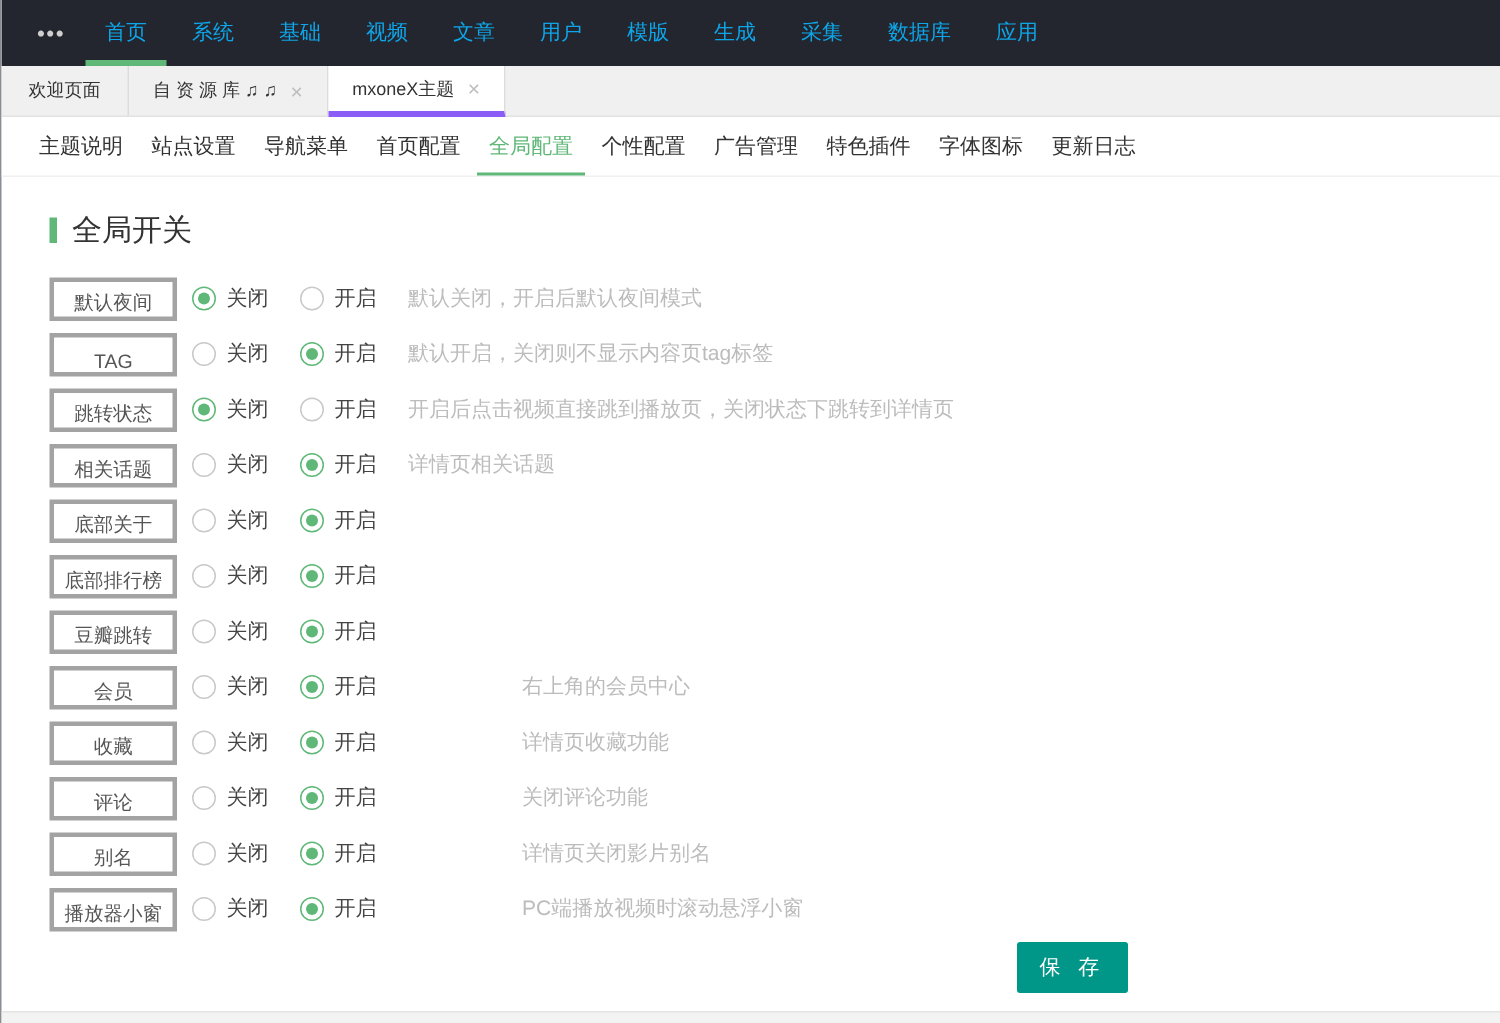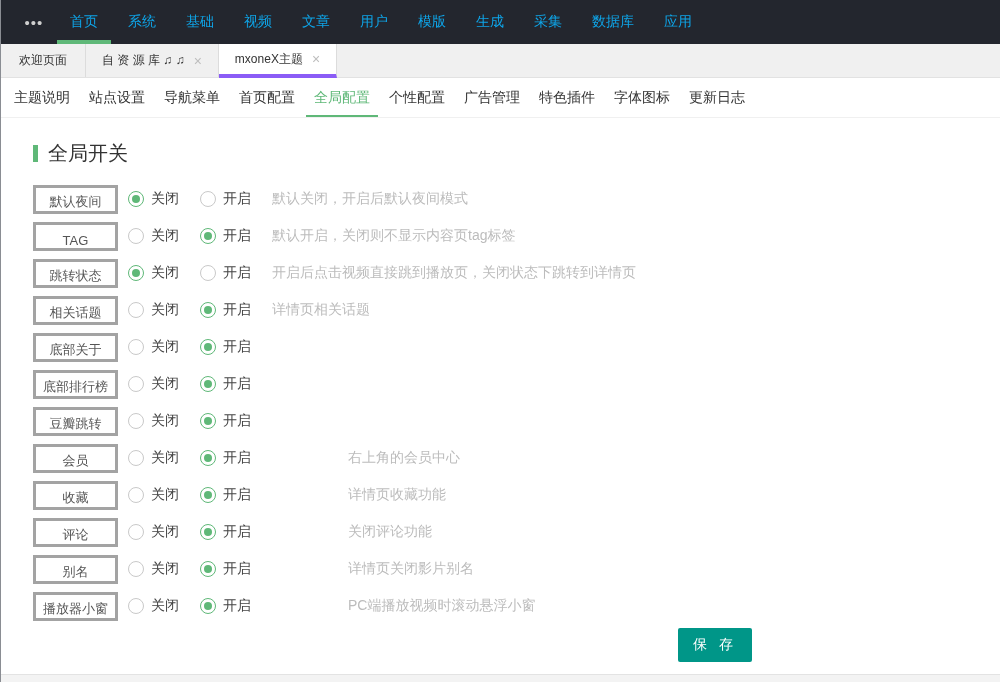--- a/index.html
+++ b/index.html
@@ -19,21 +19,21 @@
 
   
   .tabbar { height:34px; background:#f0f0f0; border-bottom:1px solid #e2e2e2; display:flex; }
   .tab { display:flex; align-items:center; justify-content:center; gap:9px;
     padding:0 16px; min-width:85px; font-size:12px; color:#333;
     border-right:1px solid #dcdcdc; cursor:pointer; }
   .tab.active { background:#fff; border-bottom:4px solid #8b5cf6; margin-bottom:-1px; }
   .tab-close { color:#bdbdbd; font-size:14px; line-height:1; cursor:pointer; }
 
   
-  .subtabs { display:flex; align-items:stretch; height:40px; padding:0 12px;
+  .subtabs { display:flex; align-items:stretch; height:40px; padding:0 24px;
     border-bottom:1px solid #f0f0f0; background:#fff; }
   .subtab { position:relative; display:flex; align-items:center; margin-right:17px;
     font-size:14px; color:#333; cursor:pointer; padding:0 1px; }
   .subtab.active { color:var(--green);font-family:Liberation Serif, serif; }
   .subtab.active::after { content:""; position:absolute; left:-7px; right:-7px; bottom:0;
     height:2px; background:var(--green); }
 
   
   .content { padding:20px 32px 0 32px; }
   .section-title { display:flex; align-items:center; margin:2px 0 17px 0; }

